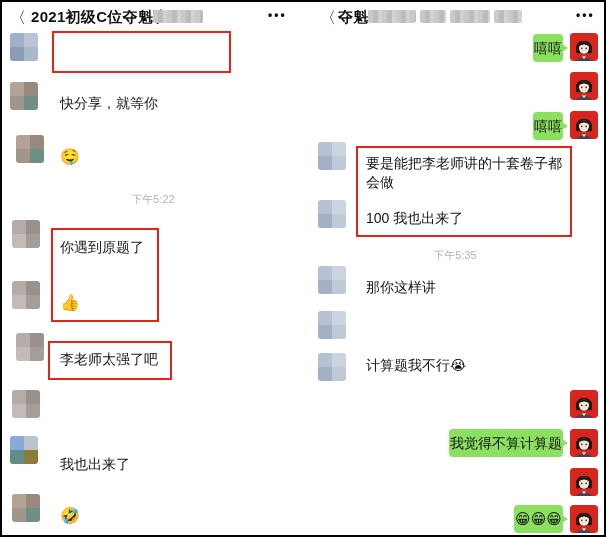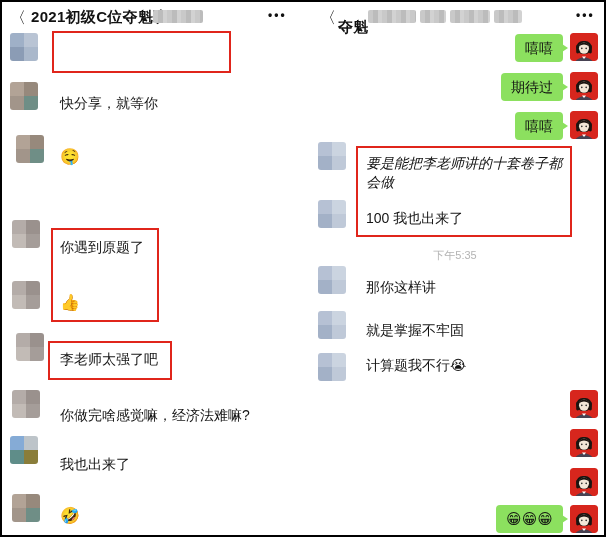--- a/index.html
+++ b/index.html
@@ -13,26 +13,26 @@
   .hdr-more{position:absolute;font-size:12px;font-weight:700;color:#111;letter-spacing:2px;cursor:pointer;}
   .blur{position:absolute;height:13px;border-radius:2px;
     background:repeating-linear-gradient(90deg,#c9c9c9 0 5px,#bcbcbc 5px 10px,#d2d2d2 10px 14px);}
   .av{position:absolute;width:28px;height:28px;border-radius:3px;}
   .mosA{background:linear-gradient(90deg,#9fb0c7 50%,#b9c4d4 0) 0 0/100% 50% no-repeat,linear-gradient(90deg,#8b9cb5 50%,#aab8cb 0) 0 100%/100% 50% no-repeat;}
   .mosB{background:linear-gradient(90deg,#b2a396 50%,#97897c 0) 0 0/100% 50% no-repeat,linear-gradient(90deg,#a2958a 50%,#6f8e86 0) 0 100%/100% 50% no-repeat;}
   .mosC{background:linear-gradient(90deg,#b4aca8 50%,#9a918d 0) 0 0/100% 50% no-repeat,linear-gradient(90deg,#c2bbb6 50%,#a59d99 0) 0 100%/100% 50% no-repeat;}
   .mosD{background:linear-gradient(90deg,#85abd6 50%,#bdc4c9 0) 0 0/100% 50% no-repeat,linear-gradient(90deg,#5f8d89 50%,#8a7d3a 0) 0 100%/100% 50% no-repeat;}
   .mosE{background:linear-gradient(90deg,#b6c1d4 50%,#cbd4e0 0) 0 0/100% 50% no-repeat,linear-gradient(90deg,#a3b1c7 50%,#bfc9d8 0) 0 100%/100% 50% no-repeat;}
   .msg{position:absolute;font-size:14px;color:#141414;white-space:nowrap;line-height:15px;}
-  .msg.wrap{white-space:normal;width:206px;line-height:19px;font-style:italic;}
+  .msg.wrap{white-space:normal;width:206px;line-height:19px;}
   .emoji{position:absolute;font-size:16px;line-height:18px;}
   .ts{position:absolute;font-size:11px;color:#b4b4b4;text-align:center;}
   .bubble{
     position:absolute;background:#8ce05f;border-radius:4px;height:28px;line-height:28px;
-    padding:0 10px;font-size:14px;color:#111;white-space:nowrap;cursor:pointer;
+    padding:0 1px;font-size:14px;color:#111;white-space:nowrap;cursor:pointer;
   }
   .bubble::after{
     content:"";position:absolute;right:-5px;top:10px;width:0;height:0;
     border-top:4px solid transparent;border-bottom:4px solid transparent;border-left:6px solid #8ce05f;
   }
   .bubble.emo{font-size:15px;}
   .hl{position:absolute;border:2px solid #e0251b;pointer-events:none;}
   .girl{cursor:pointer;}
 </style>
 </head>
@@ -64,55 +64,54 @@
 
   <div class="av mosA" style="left:8px;top:31px"></div>
   <div class="hl" style="left:50px;top:29px;width:175px;height:38px"></div>
 
   <div class="av mosB" style="left:8px;top:80px"></div>
   <div class="msg" style="left:58px;top:94px">快分享，就等你</div>
 
   <div class="av mosB" style="left:14px;top:133px"></div>
   <div class="emoji" style="left:58px;top:146px">🤤</div>
 
+  <div class="ts" style="left:6px;top:190px;width:290px">下午5:22</div>
 
   <div class="av mosC" style="left:10px;top:218px"></div>
   <div class="msg" style="left:58px;top:238px">你遇到原题了</div>
 
   <div class="av mosC" style="left:10px;top:279px"></div>
   <div class="emoji" style="left:58px;top:292px">👍</div>
   <div class="hl" style="left:49px;top:226px;width:104px;height:90px"></div>
 
   <div class="av mosC" style="left:14px;top:331px"></div>
   <div class="msg" style="left:58px;top:350px">李老师太强了吧</div>
   <div class="hl" style="left:46px;top:339px;width:120px;height:35px"></div>
 
   <div class="av mosC" style="left:10px;top:388px"></div>
-  <div class="msg" style="left:58px;top:406px">你做完啥感觉嘛，经济法难嘛?</div>
 
   <div class="av mosD" style="left:8px;top:434px"></div>
   <div class="msg" style="left:58px;top:455px">我也出来了</div>
 
   <div class="av mosB" style="left:10px;top:492px"></div>
   <div class="emoji" style="left:58px;top:505px">🤣</div>
 
   <div class="hdr-back" style="left:318px;top:6px">〈</div>
-  <div class="hdr-title" style="left:336px;top:16px">夺魁</div>
+  <div class="hdr-title" style="left:336px;top:6px">夺魁</div>
   <div class="blur" style="left:366px;top:8px;width:48px"></div>
   <div class="blur" style="left:418px;top:8px;width:26px"></div>
   <div class="blur" style="left:448px;top:8px;width:40px"></div>
   <div class="blur" style="left:492px;top:8px;width:28px"></div>
   <div class="hdr-more" style="left:574px;top:6px">•••</div>
 
   <div class="bubble" style="right:41px;top:32px">嘻嘻</div>
   <svg class="av girl" viewBox="0 0 28 28" style="right:6px;top:31px">
       <use href="#girl-avatar"></use>
     </svg>
 
-  <div class="bubble" style="right:41px;top:71px">期待过</div>
   <svg class="av girl" viewBox="0 0 28 28" style="right:6px;top:70px">
       <use href="#girl-avatar"></use>
     </svg>
 
   <div class="bubble" style="right:41px;top:110px">嘻嘻</div>
   <svg class="av girl" viewBox="0 0 28 28" style="right:6px;top:109px">
       <use href="#girl-avatar"></use>
     </svg>
 
   <div class="av mosE" style="left:316px;top:140px"></div>
@@ -121,29 +120,29 @@
   <div class="av mosE" style="left:316px;top:198px"></div>
   <div class="msg" style="left:364px;top:209px">100 我也出来了</div>
   <div class="hl" style="left:354px;top:144px;width:212px;height:87px"></div>
 
   <div class="ts" style="left:303px;top:246px;width:300px">下午5:35</div>
 
   <div class="av mosE" style="left:316px;top:264px"></div>
   <div class="msg" style="left:364px;top:278px">那你这样讲</div>
 
   <div class="av mosE" style="left:316px;top:309px"></div>
-  <div class="msg" style="left:364px;top:321px">就是掌握不牢固</div>
 
   <div class="av mosE" style="left:316px;top:351px"></div>
   <div class="msg" style="left:364px;top:356px">计算题我不行😭</div>
 
   <svg class="av girl" viewBox="0 0 28 28" style="right:6px;top:388px">
       <use href="#girl-avatar"></use>
     </svg>
 
+  <div class="bubble" style="right:41px;top:427px">我觉得不算计算题</div>
   <svg class="av girl" viewBox="0 0 28 28" style="right:6px;top:427px">
       <use href="#girl-avatar"></use>
     </svg>
 
   <svg class="av girl" viewBox="0 0 28 28" style="right:6px;top:466px">
       <use href="#girl-avatar"></use>
     </svg>
 
   <div class="bubble emo" style="right:41px;top:503px">😁😁😁</div>
   <svg class="av girl" viewBox="0 0 28 28" style="right:6px;top:503px">

